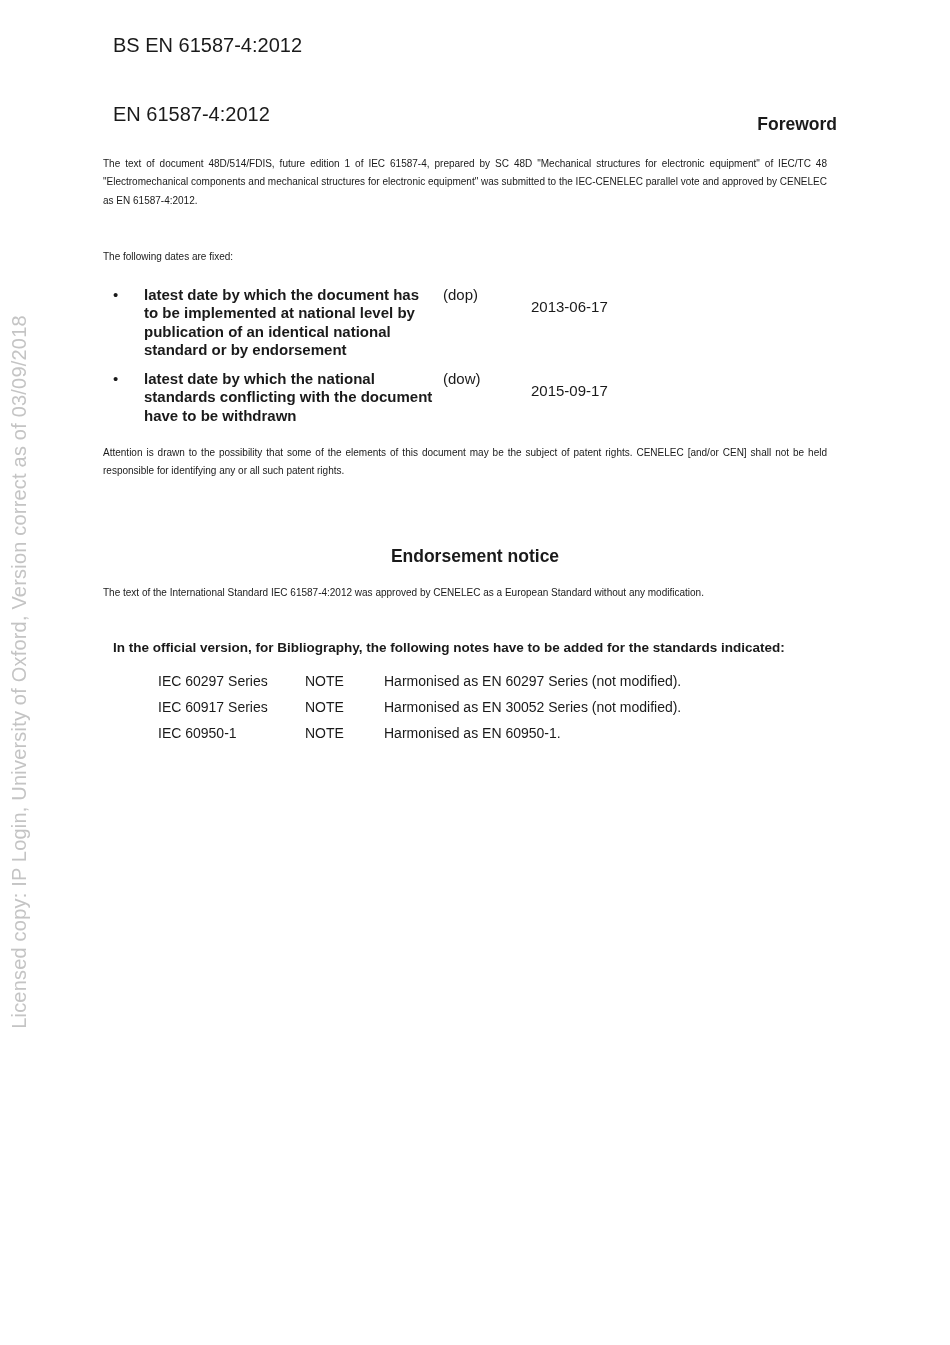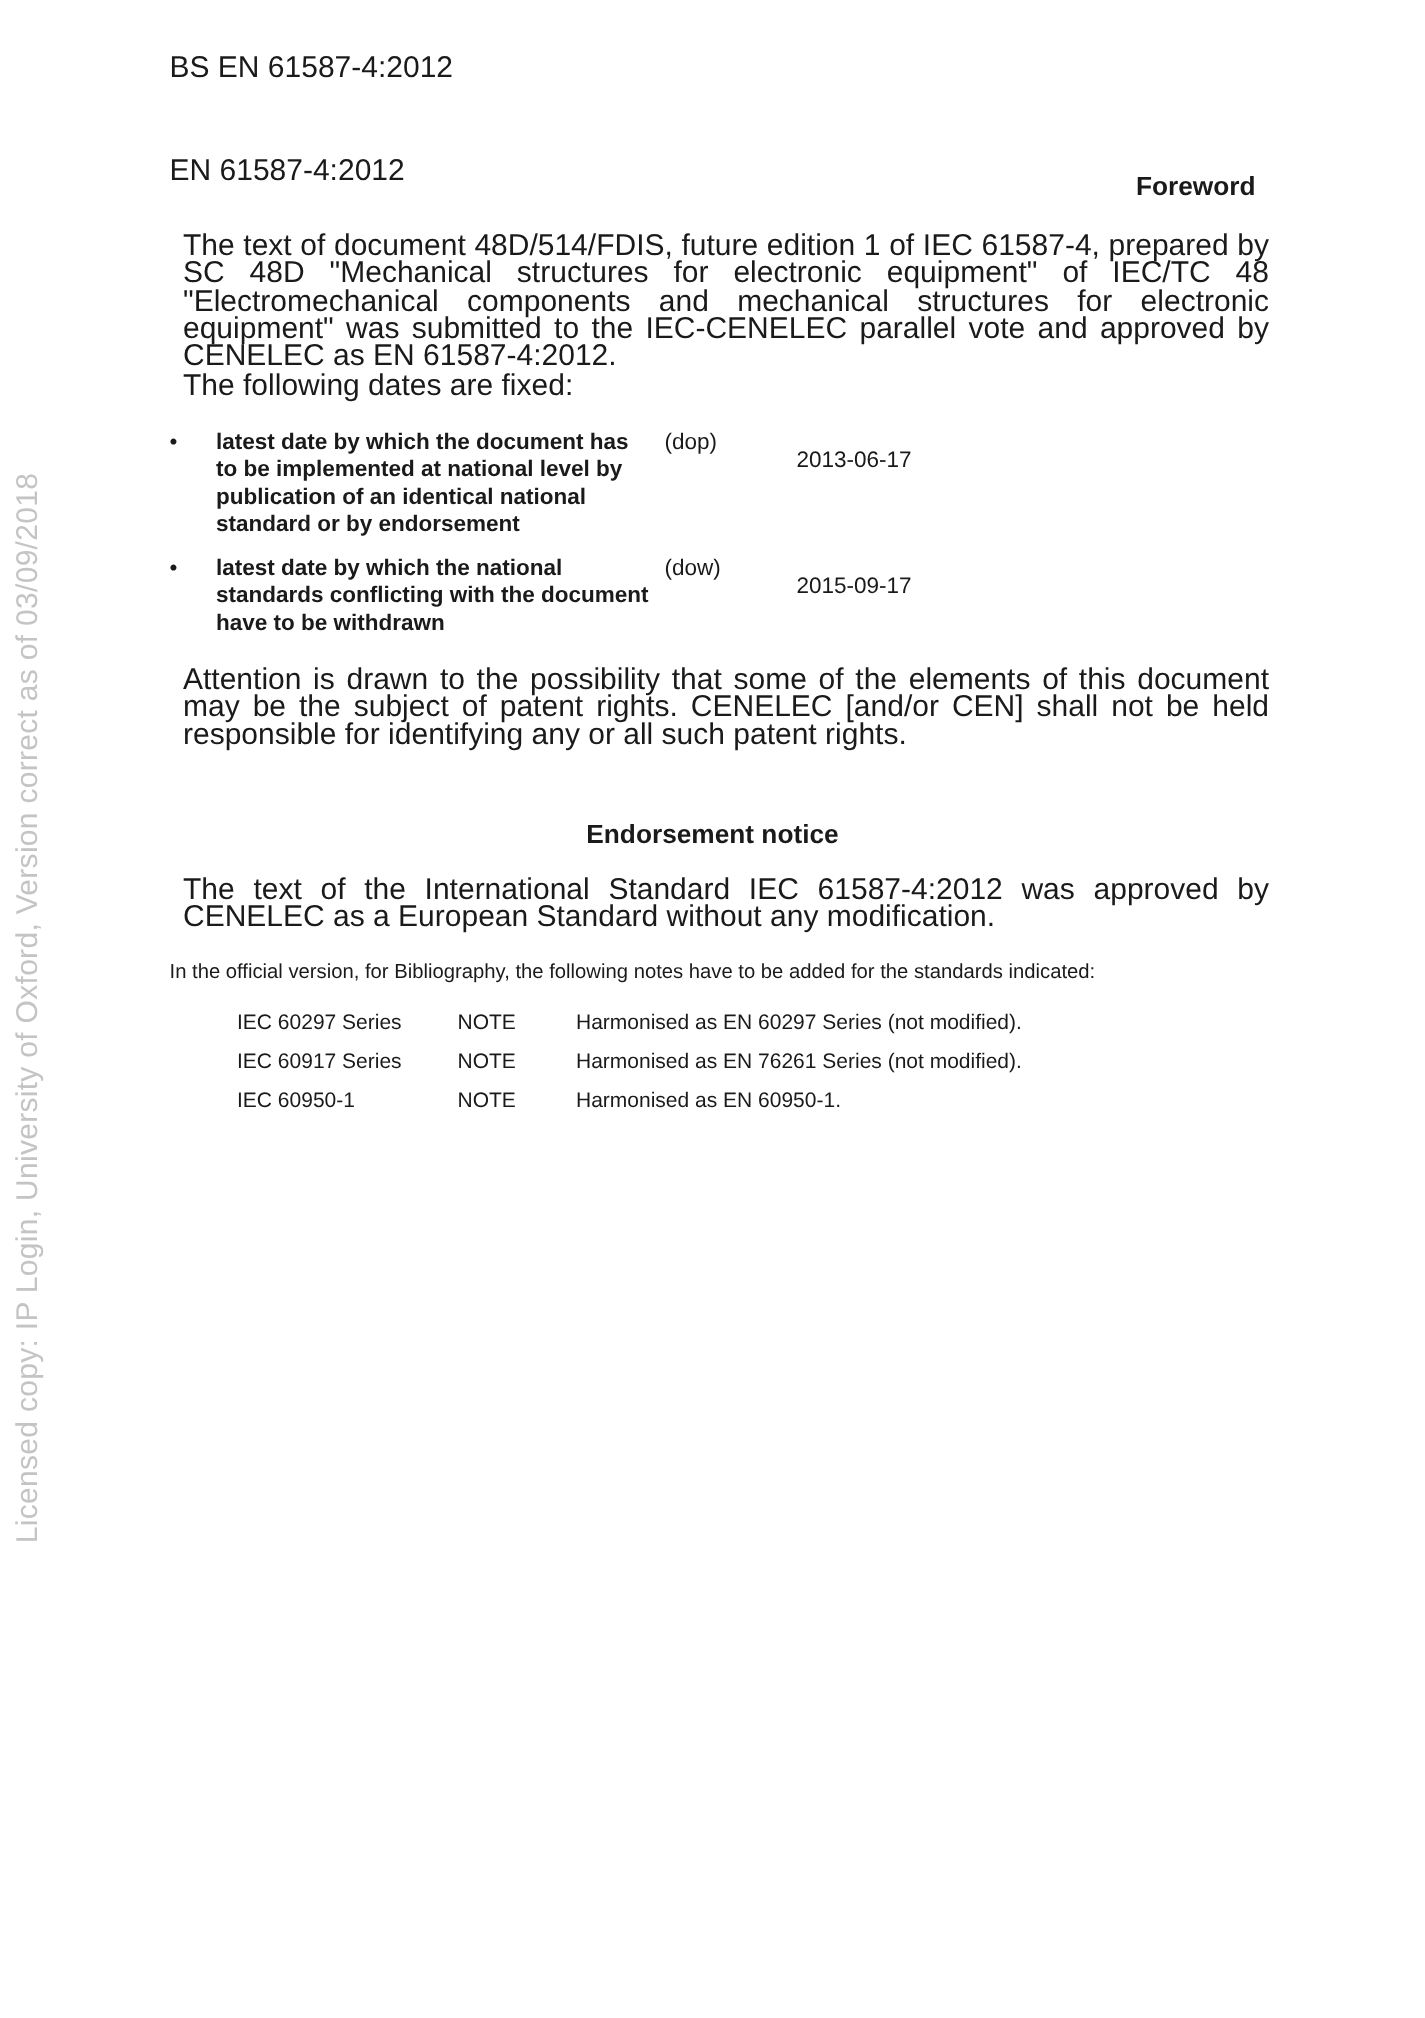--- a/index.html
+++ b/index.html
@@ -4,21 +4,21 @@
 <style>
   html, body { margin: 0; padding: 0; }
   body {
     width: 950px; height: 1345px; background: #ffffff; position: relative; overflow: hidden;
     font-family: "Liberation Sans", sans-serif; color: #1a1a1a;
   }
   .hdr { position: absolute; left: 113px; font-size: 20px; line-height: 18px; }
   .hdr1 { top: 36px; }
   .hdr2 { top: 57px; margin-top: 48px; }
   .h2 { position: absolute; left: 113px; width: 724px; text-align: center; font-weight: bold; font-size: 17.5px; }
-  .para { position: absolute; left: 122px; width: 724px; font-size: 20px; line-height: 18.3px; text-align: justify; }
+  .para { position: absolute; left: 103px; width: 724px; font-size: 10px; line-height: 18.3px; text-align: justify; }
   .bullet-row { position: absolute; left: 113px; width: 724px; font-size: 15px; line-height: 18.3px; }
   .bullet-dot { position: absolute; left: 0; top: 0; width: 20px; }
   .bullet-text { position: absolute; left: 31px; width: 290px; font-weight: bold; }
   .bullet-code { position: absolute; left: 330px; }
   .bullet-date { position: absolute; left: 418px; margin-top: 12px; }
   .small { position: absolute; left: 113px; font-size: 13.5px; line-height: 18px; }
   .note-row { position: absolute; left: 158px; font-size: 14px; line-height: 18px; width: 600px; }
   .note-std { position: absolute; left: 0; }
   .note-label { position: absolute; left: 147px; }
   .note-text { position: absolute; left: 226px; white-space: nowrap; }
@@ -54,31 +54,31 @@
     <span class="bullet-code">(dow)</span>
     <span class="bullet-date">2015-09-17</span>
   </div>
 
   <div class="para" style="top:444px;">Attention is drawn to the possibility that some of the elements of this document may be the subject of patent rights. CENELEC [and/or CEN] shall not be held responsible for identifying any or all such patent rights.</div>
 
   <div class="h2" style="top:546px;">Endorsement notice</div>
 
   <div class="para" style="top:584px;">The text of the International Standard IEC 61587-4:2012 was approved by CENELEC as a European Standard without any modification.</div>
 
-  <div class="small" style="top:639px;">In the official version, for Bibliography, the following notes have to be added for the standards indicated:</div>
+  <div class="small" style="top:639px;font-weight:bold;">In the official version, for Bibliography, the following notes have to be added for the standards indicated:</div>
 
   <div class="note-row" style="top:672px;">
     <span class="note-std">IEC 60297 Series</span>
     <span class="note-label">NOTE</span>
     <span class="note-text">Harmonised as EN 60297 Series (not modified).</span>
   </div>
   <div class="note-row" style="top:698px;">
     <span class="note-std">IEC 60917 Series</span>
     <span class="note-label">NOTE</span>
-    <span class="note-text">Harmonised as EN 76261 Series (not modified).</span>
+    <span class="note-text">Harmonised as EN 30052 Series (not modified).</span>
   </div>
   <div class="note-row" style="top:724px;">
     <span class="note-std">IEC 60950-1</span>
     <span class="note-label">NOTE</span>
     <span class="note-text">Harmonised as EN 60950-1.</span>
   </div>
 
   <div class="watermark">Licensed copy: IP Login, University of Oxford, Version correct as of 03/09/2018</div>
 </div>
 

